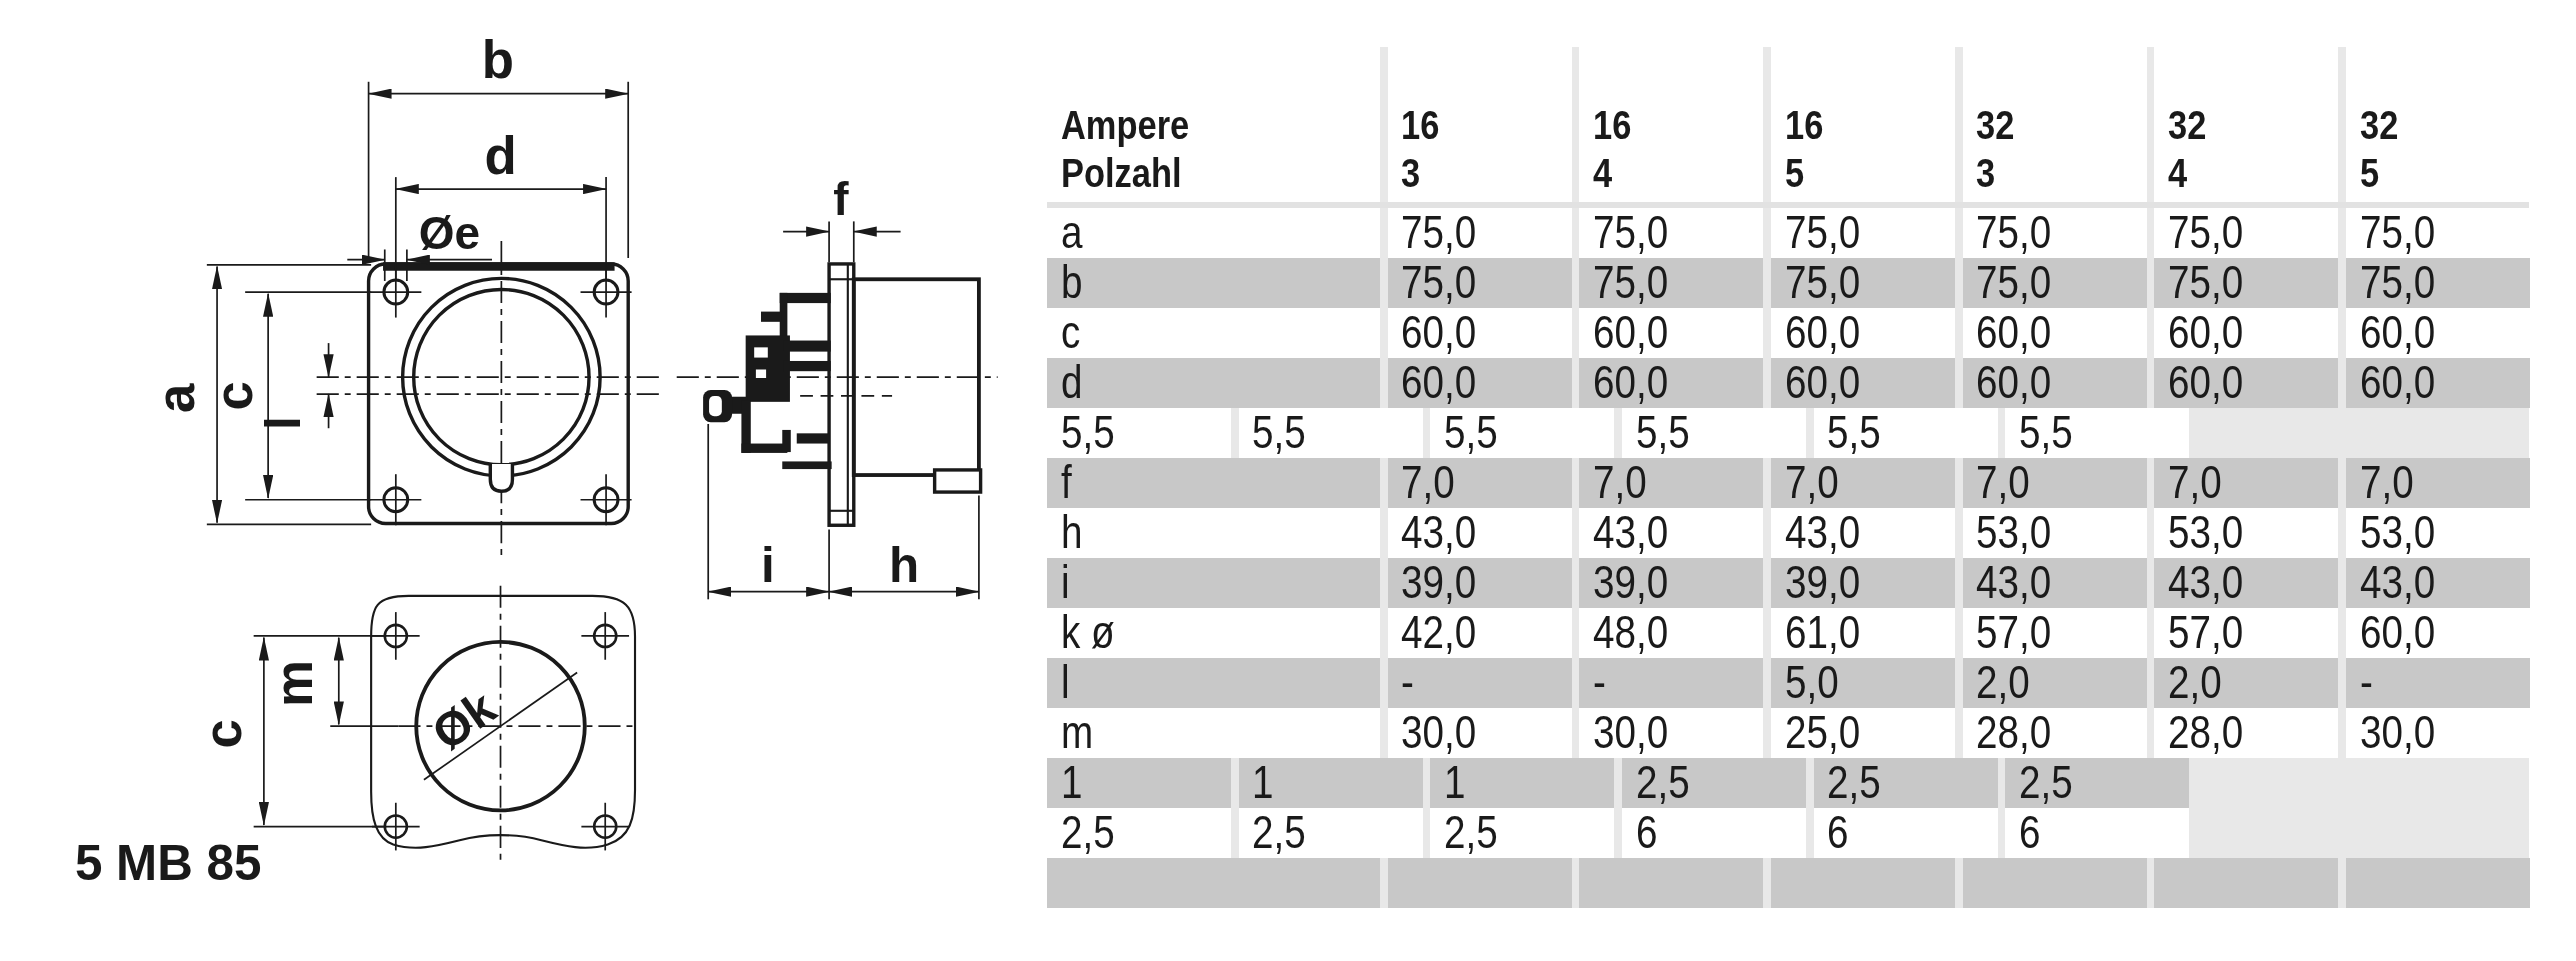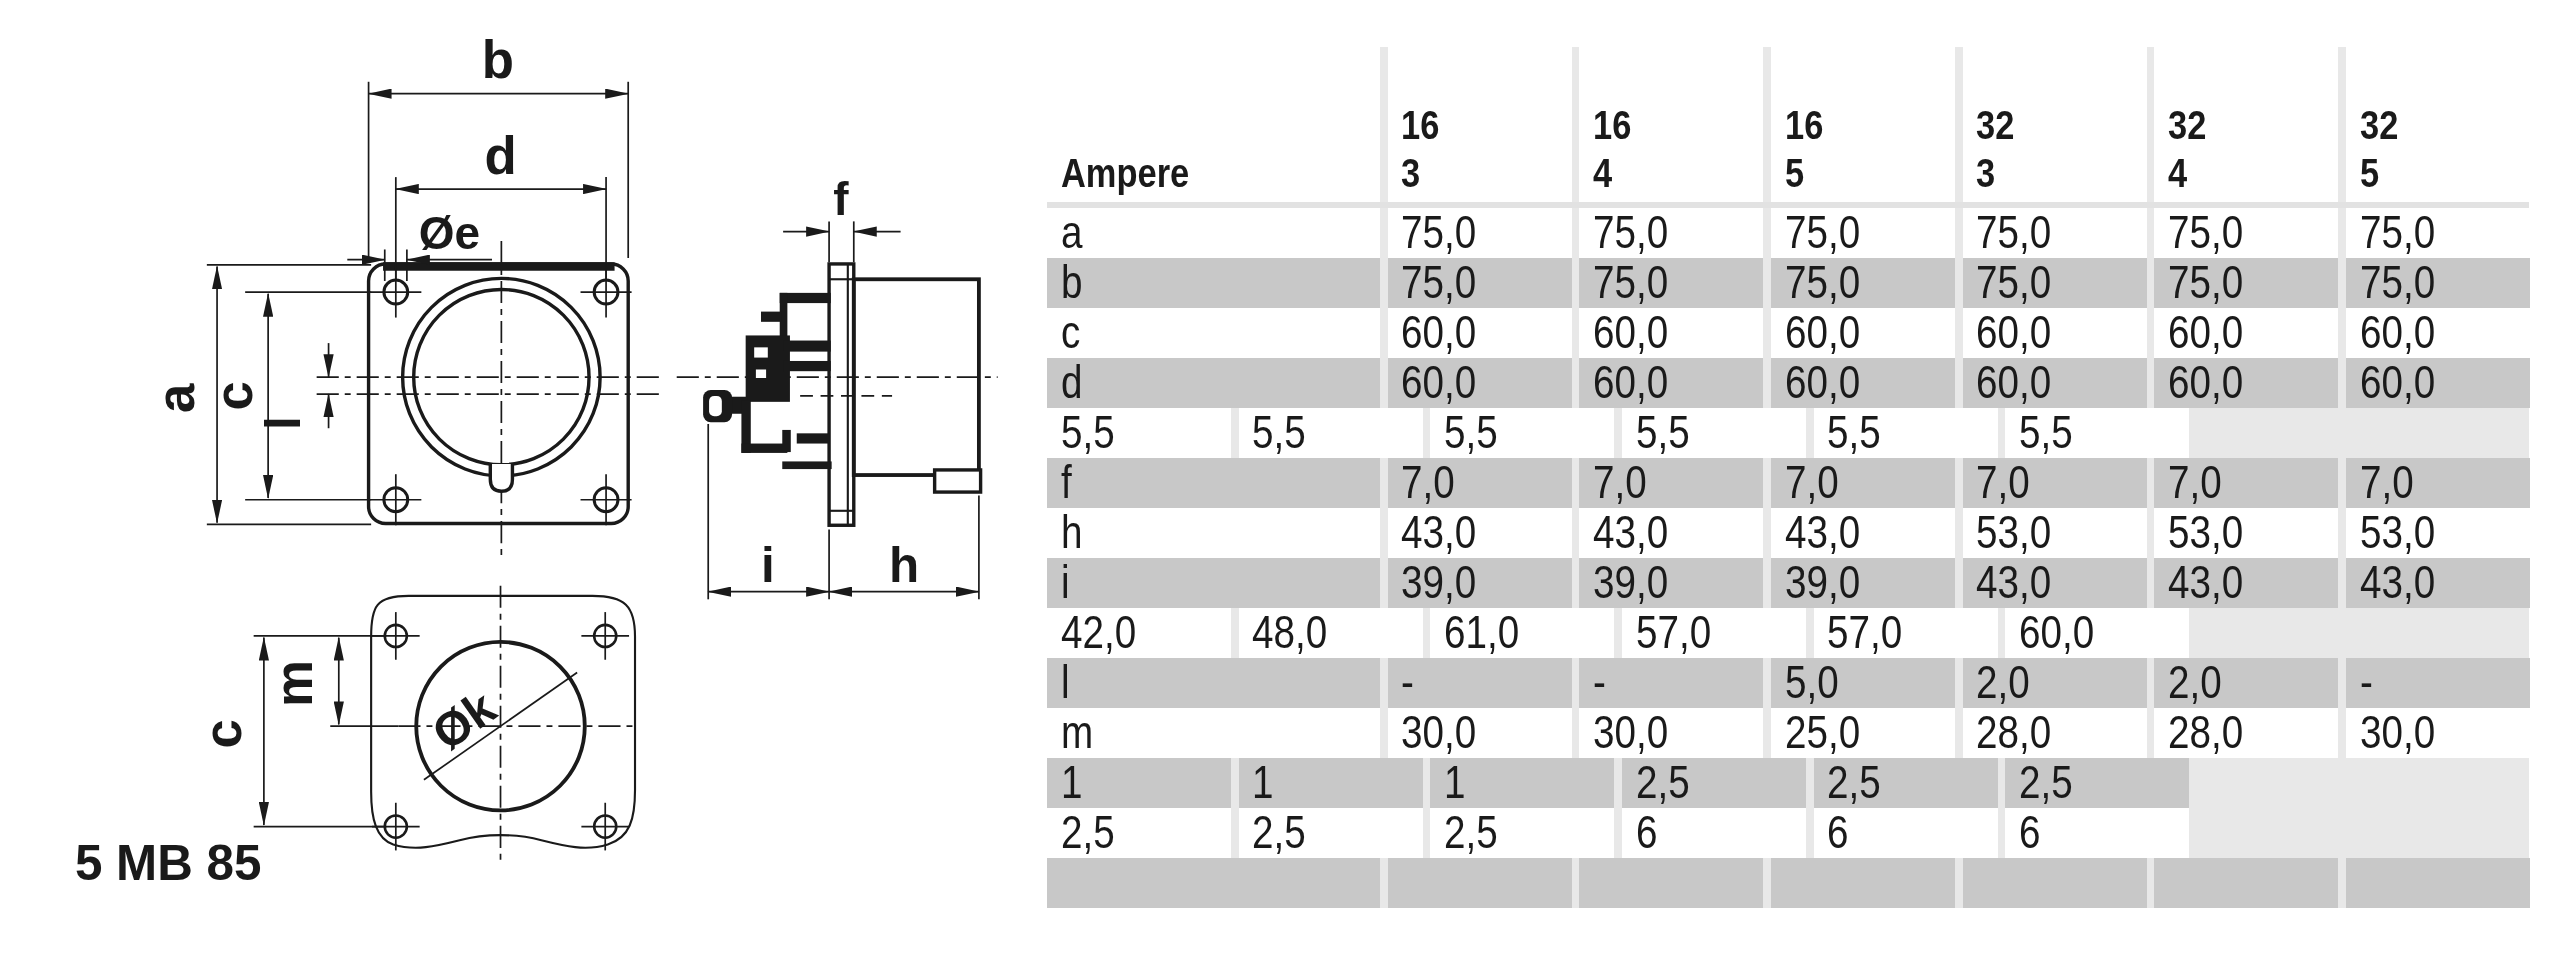--- a/index.html
+++ b/index.html
@@ -239,20 +239,21 @@
       </g>
     </g>
 
     <text id="part-number" x="88" y="1034" font-size="58" font-weight="normal">5 MB 85</text>
   </svg>
 
   <div id="dim-table">
       <div class="t-header">
         <div class="t-cell c-label">
           <div><span>Ampere</span></div>
+          <div><span>Polzahl</span></div>
         </div>
         <div class="t-cell c-data">
           <div><span>16</span></div>
           <div><span>3</span></div>
         </div>
         <div class="t-cell c-data">
           <div><span>16</span></div>
           <div><span>4</span></div>
         </div>
         <div class="t-cell c-data">
@@ -338,20 +339,21 @@
       <div class="t-row shaded">
         <div class="t-cell c-label"><span>i</span></div>
         <div class="t-cell c-data"><span>39,0</span></div>
         <div class="t-cell c-data"><span>39,0</span></div>
         <div class="t-cell c-data"><span>39,0</span></div>
         <div class="t-cell c-data"><span>43,0</span></div>
         <div class="t-cell c-data"><span>43,0</span></div>
         <div class="t-cell c-data"><span>43,0</span></div>
       </div>
       <div class="t-row">
+        <div class="t-cell c-label"><span>k ø</span></div>
         <div class="t-cell c-data"><span>42,0</span></div>
         <div class="t-cell c-data"><span>48,0</span></div>
         <div class="t-cell c-data"><span>61,0</span></div>
         <div class="t-cell c-data"><span>57,0</span></div>
         <div class="t-cell c-data"><span>57,0</span></div>
         <div class="t-cell c-data"><span>60,0</span></div>
       </div>
       <div class="t-row shaded">
         <div class="t-cell c-label"><span>l</span></div>
         <div class="t-cell c-data"><span>-</span></div>

